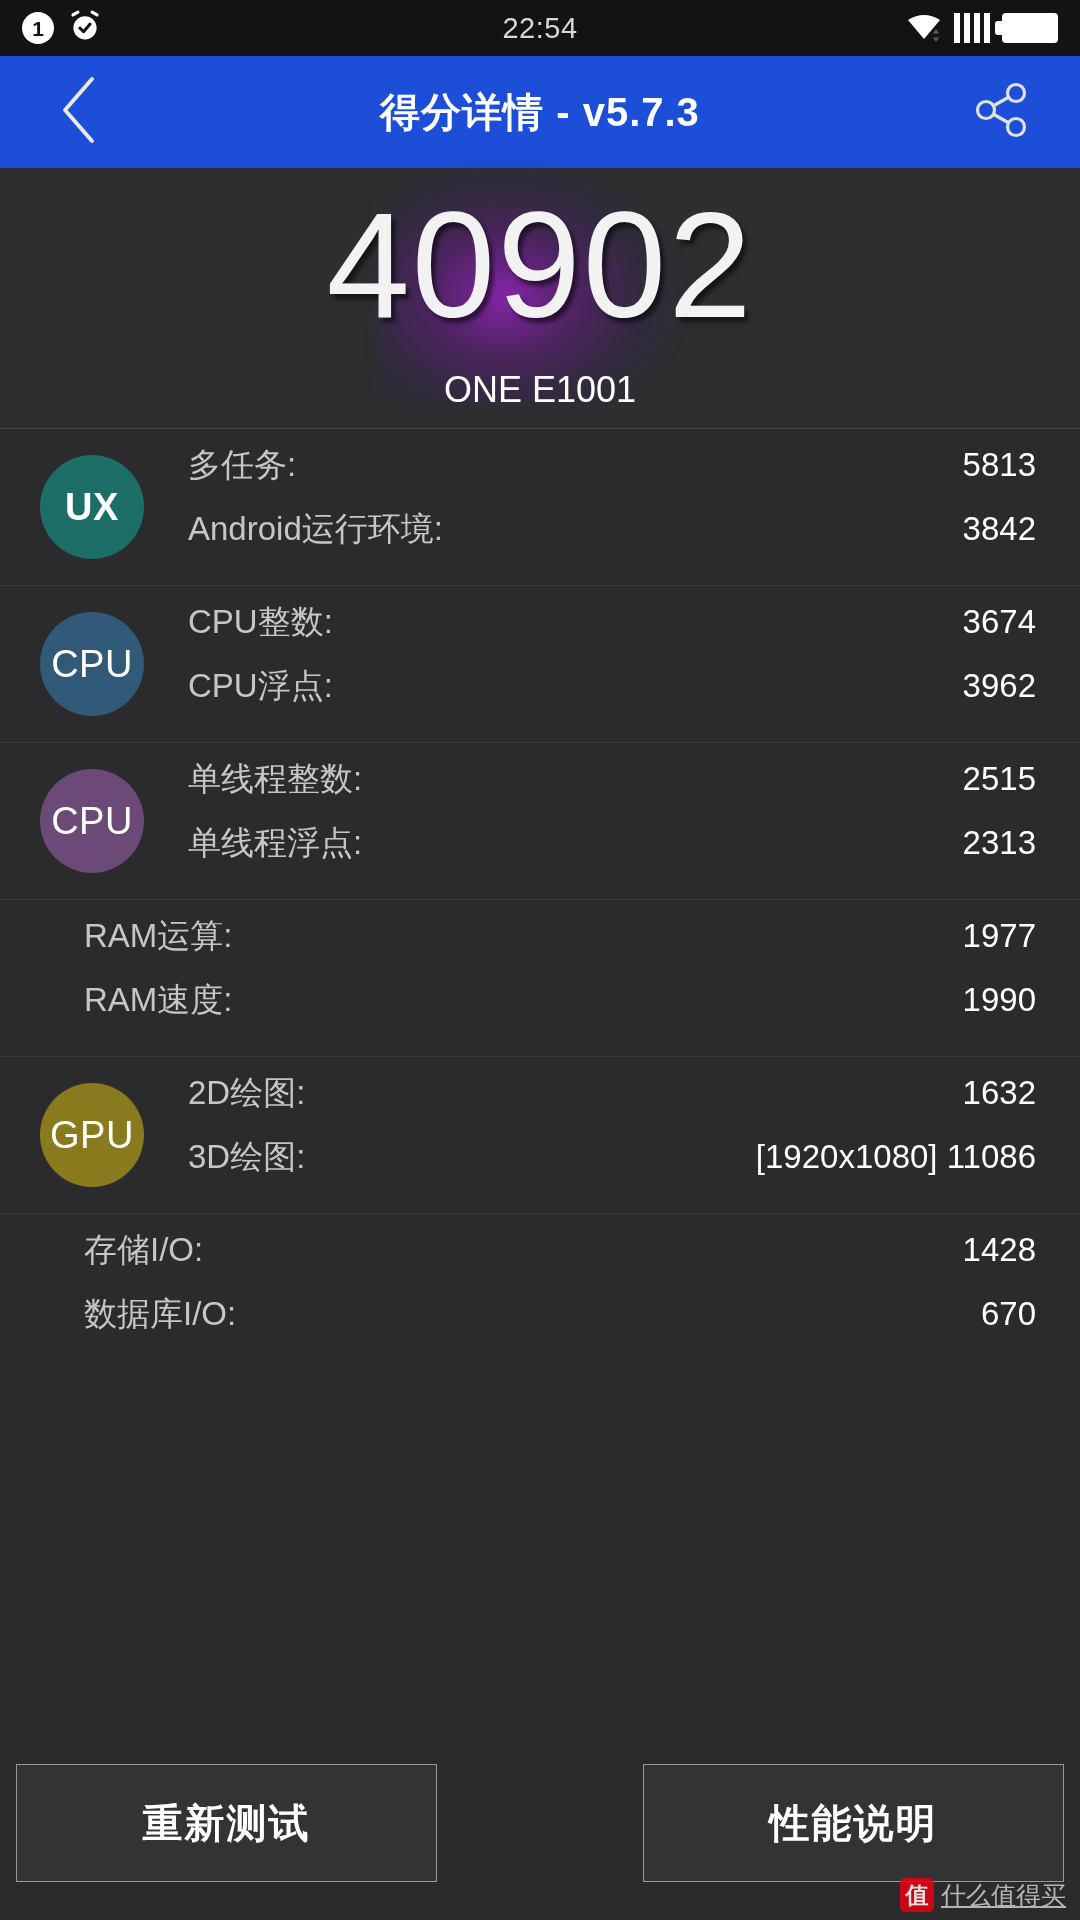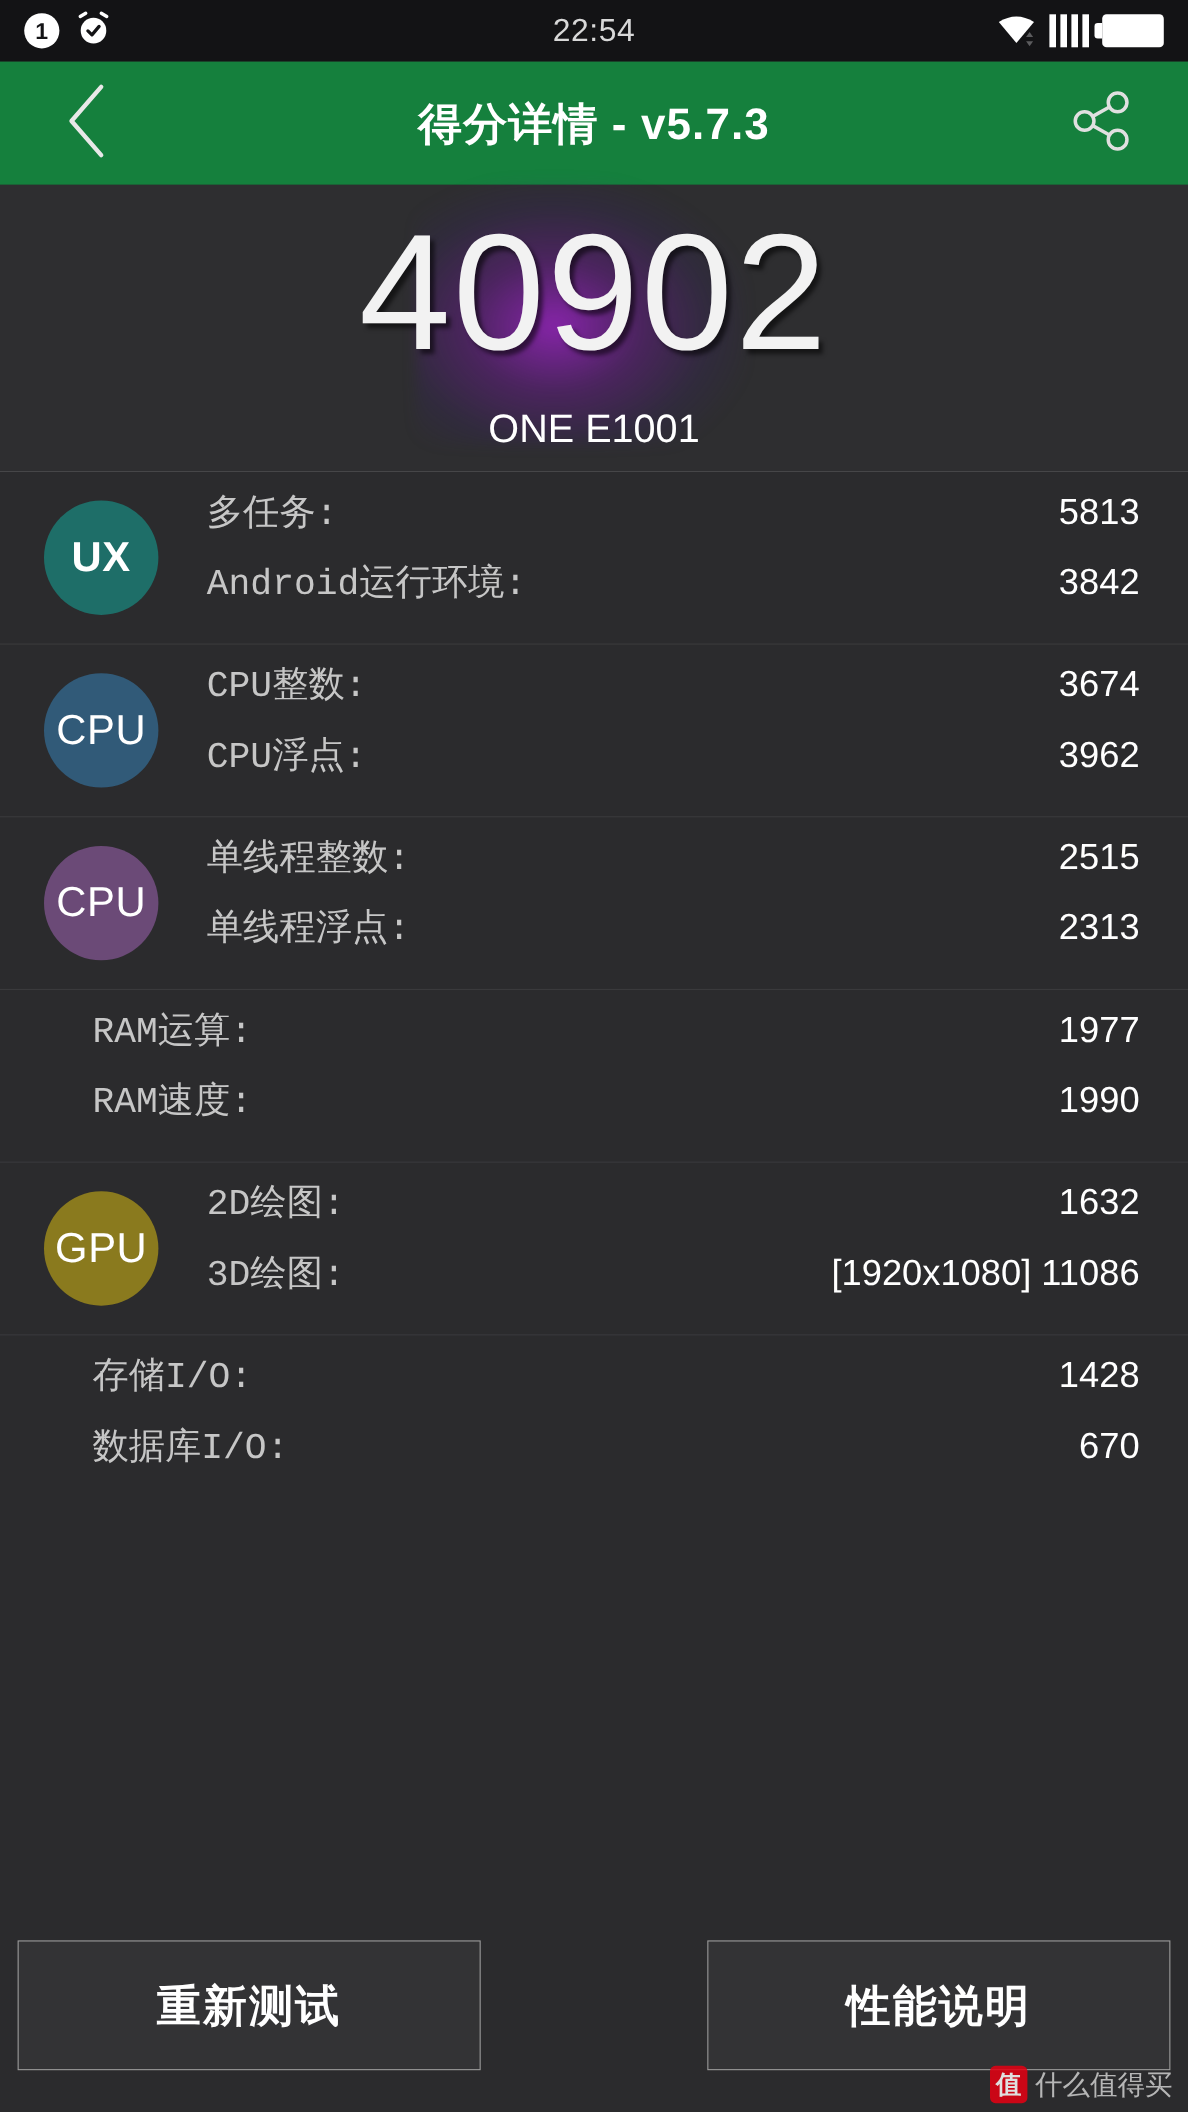--- a/index.html
+++ b/index.html
@@ -39,21 +39,21 @@
     width:56px;height:30px;border-radius:4px;background:#fff;position:relative;
   }
   .icon-batt:after{
     content:""; position:absolute; left:-7px; top:8px;
     width:7px; height:14px; background:#fff; border-radius:3px 0 0 3px;
   }
 
   
   .header{
     height:112px; width:1080px;
-    background:#15803d;
+    background:#1d4ed8;
     display:flex; align-items:center; position:relative;
     padding:0 44px;
   }
   .header-title{
     position:absolute; left:0; right:0;
     text-align:center;
     color:#fff; font-size:40px; font-weight:bold;
     letter-spacing:1px;
     pointer-events:none;
   }
@@ -103,21 +103,21 @@
     width:104px;height:104px;border-radius:50%;
     flex:0 0 104px;
     display:flex;align-items:center;justify-content:center;
     color:#ffffff; font-size:38px; letter-spacing:.5px;
   }
   .rows{ flex:1; margin-left:44px; }
   .row{
     display:flex; align-items:baseline; justify-content:space-between;
     height:64px;
   }
-  .row-label{ color:#c6c6c6; font-size:33px;font-family:Liberation Mono, monospace; }
+  .row-label{ color:#c6c6c6; font-size:33px; }
   .row-value{ color:#ffffff; font-size:33px; }
 
   
   .footer{
     position:absolute; left:0; bottom:0; width:1080px;
     height:170px;
     background:#2b2b2d;
     display:flex; align-items:center; justify-content:space-between;
     padding:0 16px 24px 16px;
   }
@@ -132,21 +132,21 @@
   .watermark{
     position:absolute; right:14px; bottom:8px;
     display:flex; align-items:center; gap:7px;
     opacity:.85;
   }
   .wm-logo{
     width:34px;height:34px;border-radius:5px;background:#e60012;
     color:#fff;font-size:23px;display:flex;align-items:center;justify-content:center;
     font-weight:bold;
   }
-  .wm-text{ color:#cfcfcf; font-size:25px; }
+  .wm-text{ color:#cfcfcf; font-size:25px;text-decoration:underline; }
 </style>
 </head>
 <body>
 
 <div class="statusbar">
   <div class="sb-left">
     <span class="badge-num">1</span>
     <span>
       <svg width="34" height="34" viewBox="0 0 24 24">
         <circle cx="12" cy="13.3" r="8.2" fill="#ffffff"></circle>

